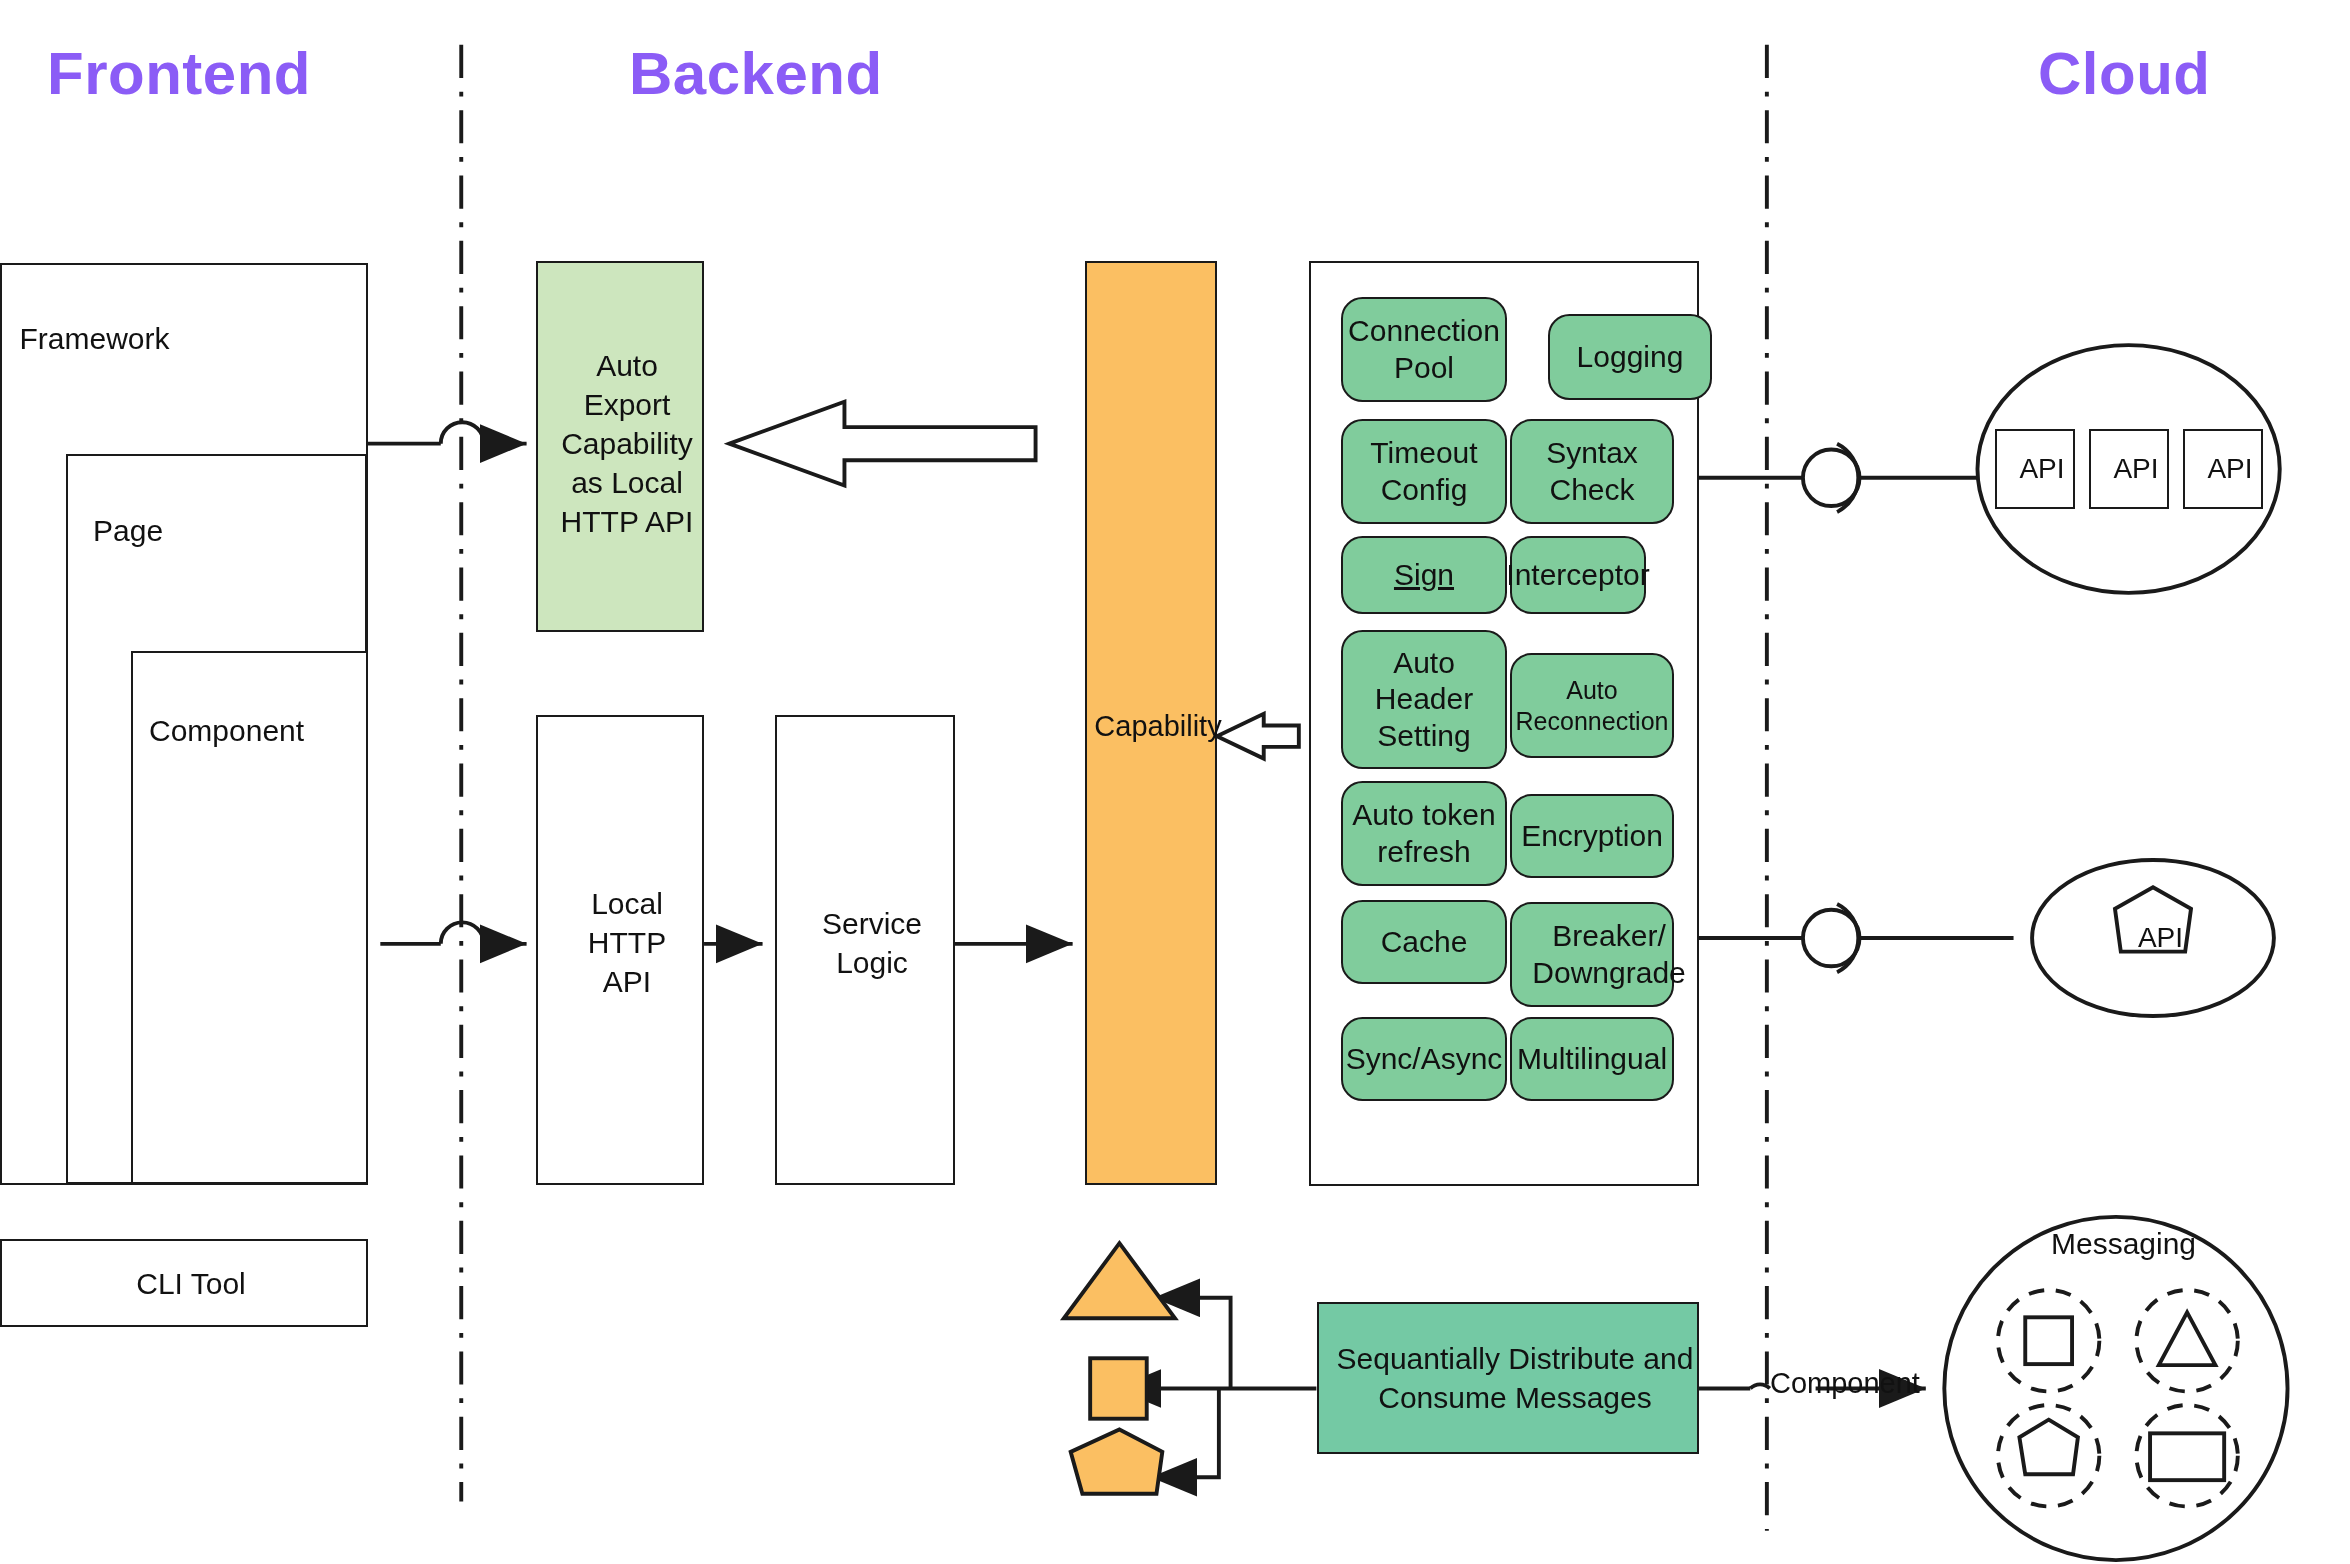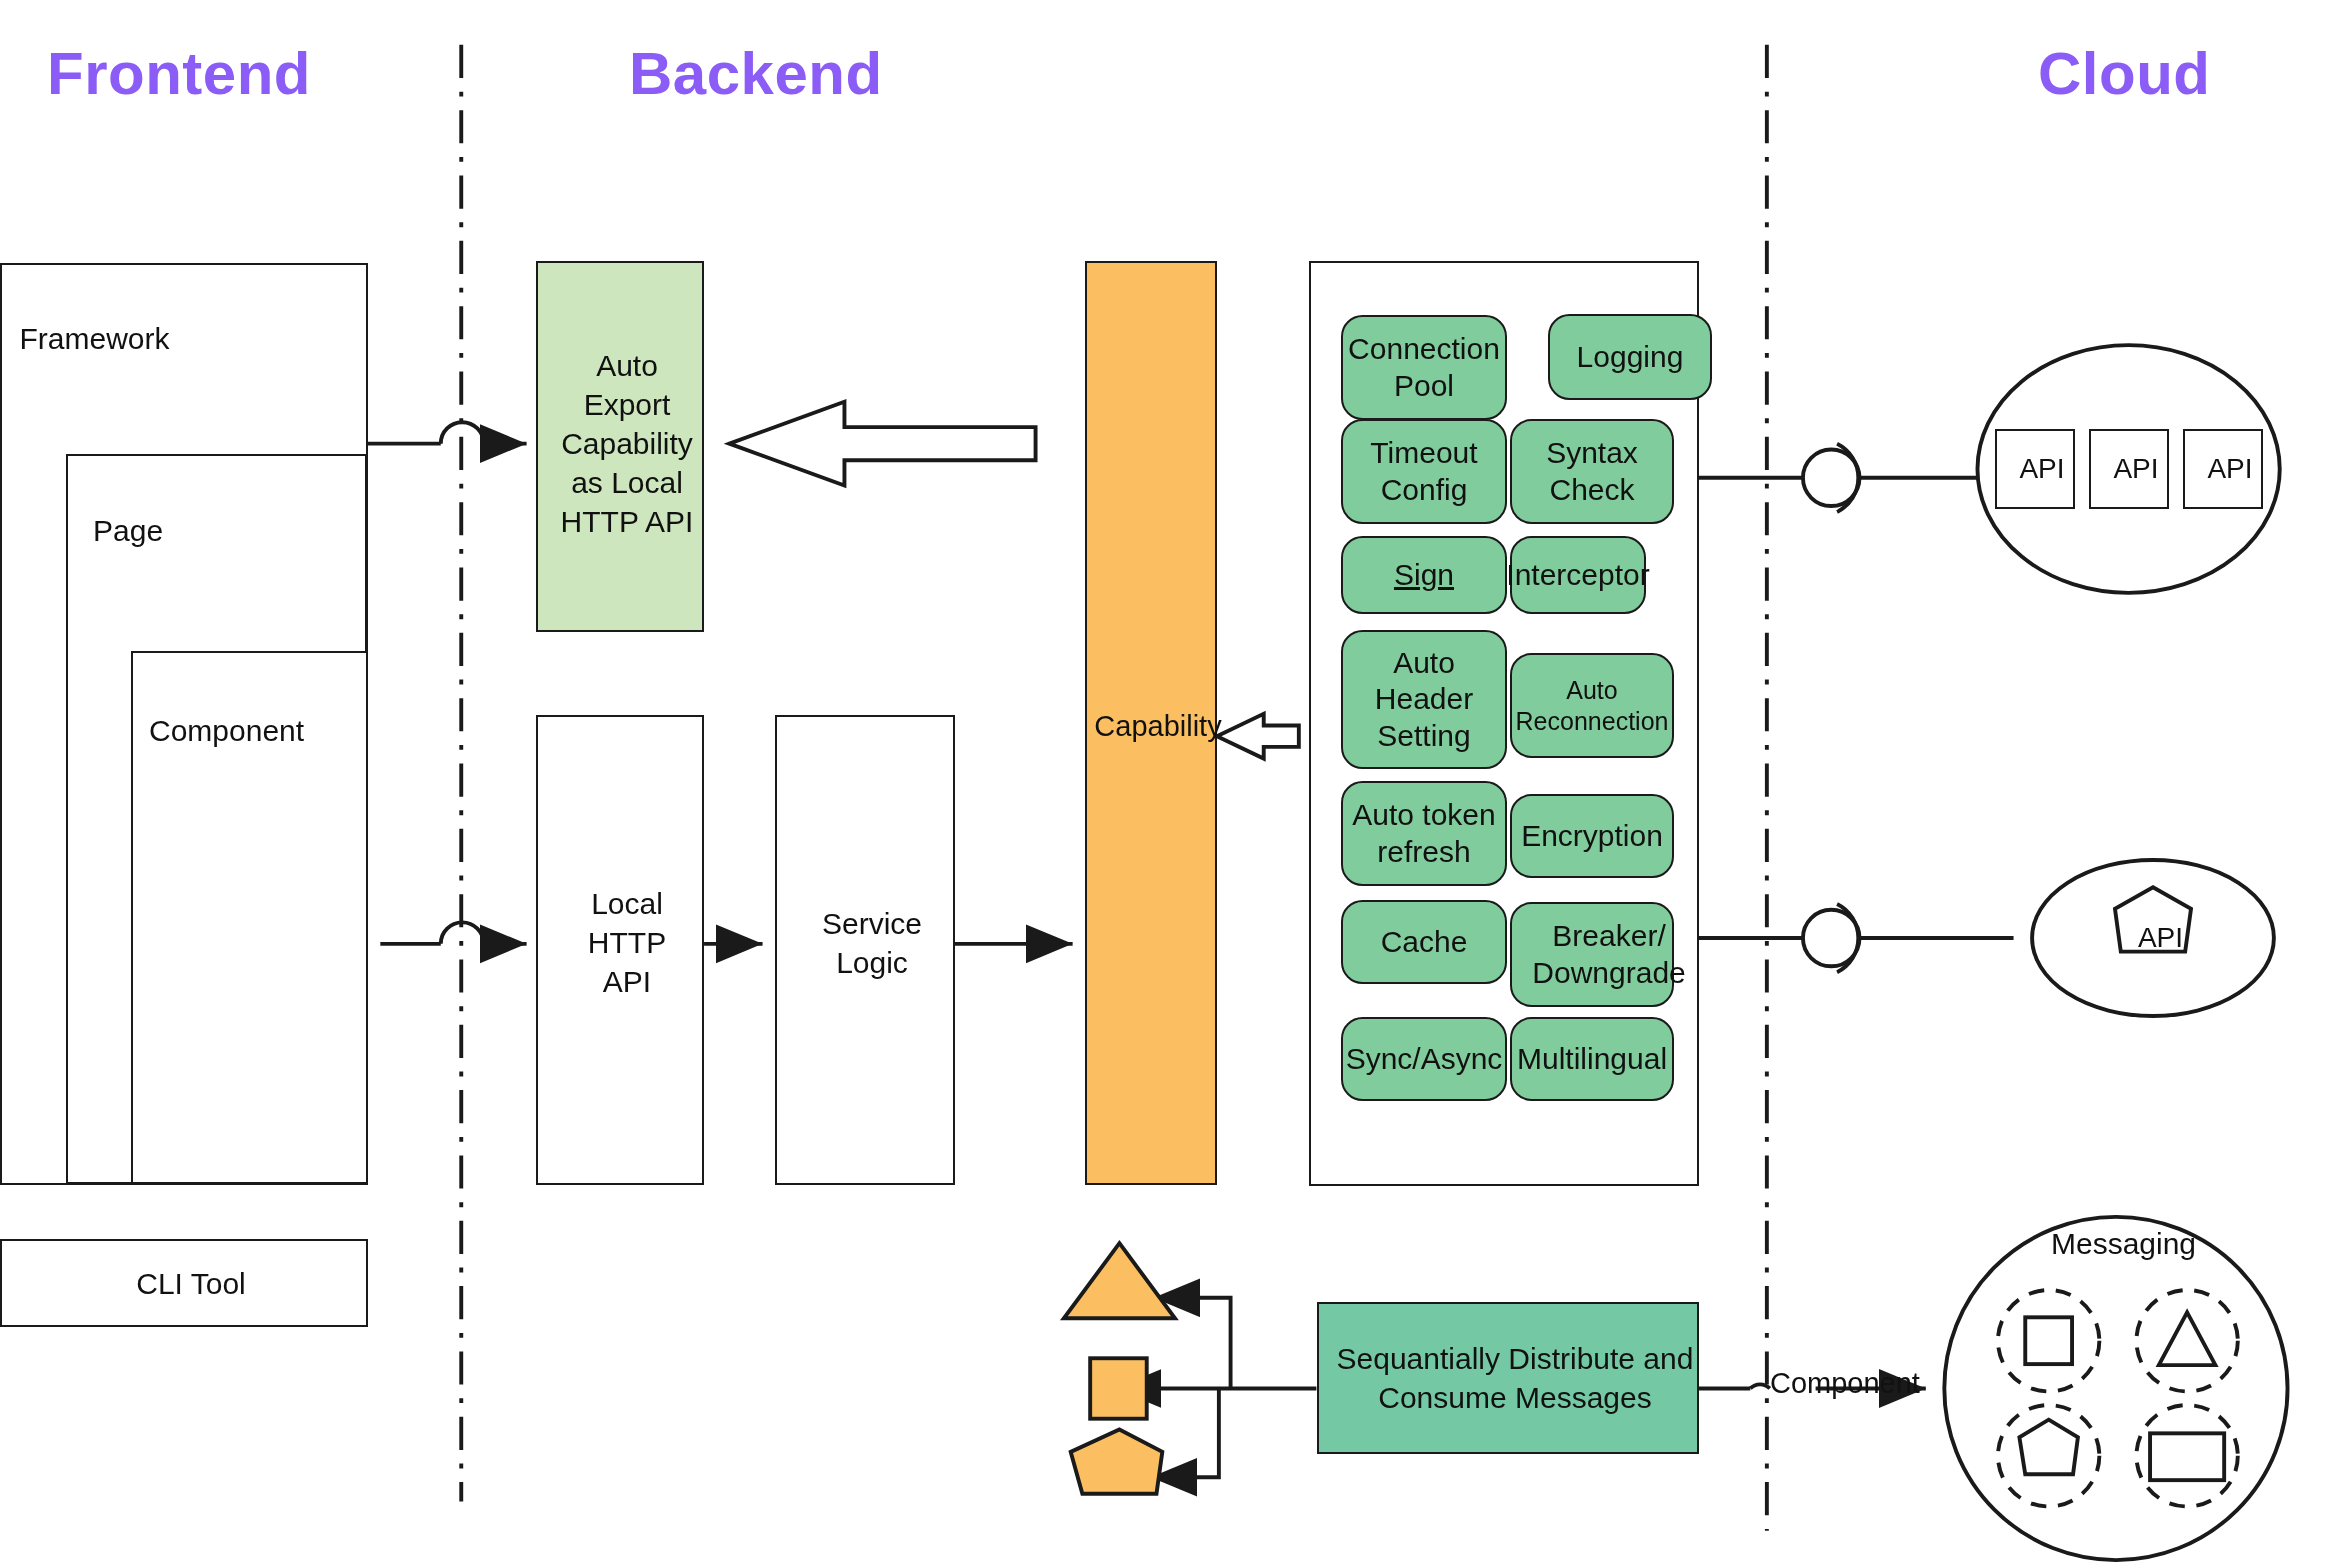--- a/index.html
+++ b/index.html
@@ -157,21 +157,21 @@
 
   <div class="box" style="left:775px;top:715px;width:180px;height:470px;"></div>
   <div class="lbl-center" style="left:775px;top:889px;width:180px;height:107px;">Service
 Logic</div>
 
   <div class="box orange-box" style="left:1085px;top:261px;width:132px;height:924px;"></div>
   <div class="lbl-center" style="left:1085px;top:697px;width:132px;height:59px;font-size:29px;">Capability</div>
 
   <div class="box" style="left:1309px;top:261px;width:390px;height:925px;"></div>
 
-  <div class="pill" style="left:1341px;top:315px;width:166px;height:105px;">Connection
+  <div class="pill" style="left:1341px;top:297px;width:166px;height:105px;">Connection
 Pool</div>
   <div class="pill" style="left:1341px;top:419px;width:166px;height:105px;">Timeout
 Config</div>
   <div class="pill" style="left:1341px;top:536px;width:166px;height:78px;text-decoration:underline;">Sign</div>
   <div class="pill" style="left:1341px;top:630px;width:166px;height:139px;">Auto
 Header
 Setting</div>
   <div class="pill" style="left:1341px;top:781px;width:166px;height:105px;">Auto token
 refresh</div>
   <div class="pill" style="left:1341px;top:900px;width:166px;height:84px;">Cache</div>

